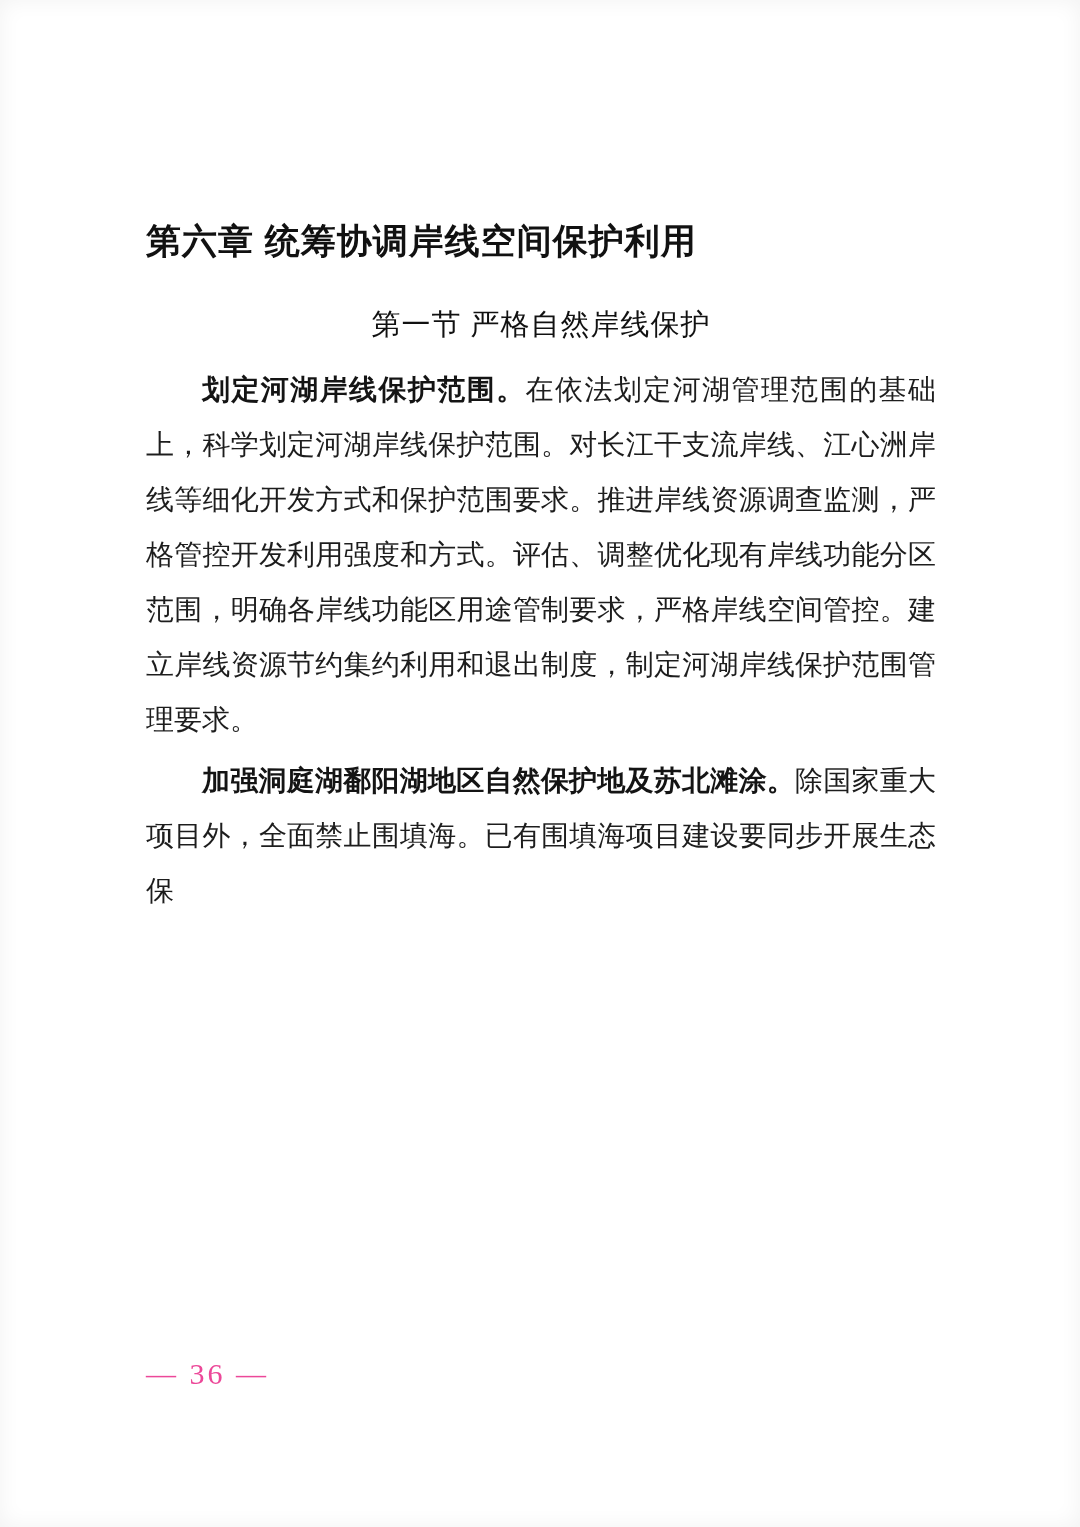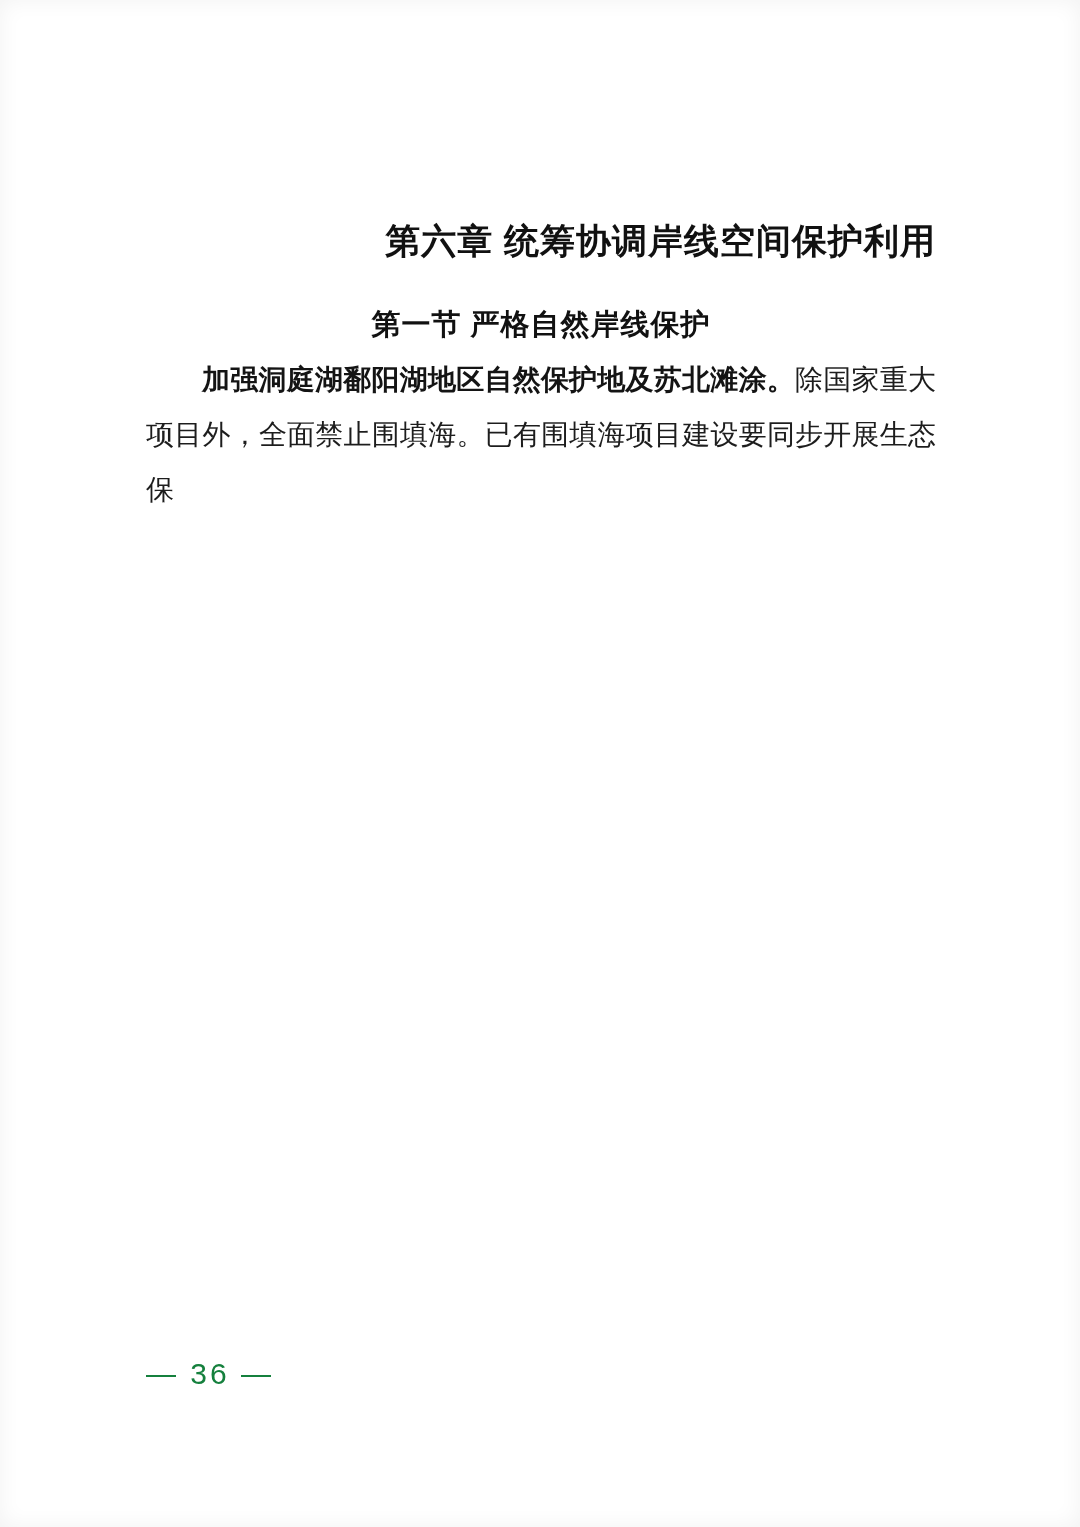--- a/index.html
+++ b/index.html
@@ -15,41 +15,41 @@
     background: #ffffff;
     box-sizing: border-box;
     padding: 218px 144px 0 146px;
     font-family: "Liberation Serif", "DejaVu Serif", serif;
     color: #1d1d1d;
     overflow: hidden;
     box-shadow: inset 0 0 22px rgba(0,0,0,0.055);
   }
   .chapter-title {
     margin: 0 0 38px 0;
-    text-align: right;
+    text-align: left;
     font-family: "Liberation Sans", "DejaVu Sans", sans-serif;
     font-weight: bold;
     font-size: 35px;
     line-height: 46px;
     letter-spacing: 1px;
     color: #111111;
   }
   .body-para {
     margin: 0;
     font-size: 28px;
     line-height: 55px;
     text-align: justify;
     text-indent: 2em;
     color: #1d1d1d;
   }
   .section-title {
     margin: 18px 0 0 0;
     text-align: center;
     font-family: "Liberation Sans", "DejaVu Sans", sans-serif;
-    font-weight: bold;
+    font-weight: normal;
     font-size: 29px;
     line-height: 44px;
     letter-spacing: 1px;
     color: #111111;
   }
   .after-heading {
     margin-top: 16px;
   }
   .para-last {
     margin-top: 6px;
@@ -58,33 +58,34 @@
     font-weight: bold;
     color: #141414;
   }
   .page-number {
     position: absolute;
     left: 146px;
     top: 1356px;
     font-size: 30px;
     line-height: 36px;
     letter-spacing: 3px;
-    color: #15803d;
-    font-family: Liberation Sans, sans-serif;
+    color: #ec4899;
+    font-family: Liberation Serif, serif;
   }
 </style>
 </head>
 <body>
 
 <div class="page">
 
   <h1 class="chapter-title">第六章 统筹协调岸线空间保护利用</h1>
 
 
   <h2 class="section-title">第一节 严格自然岸线保护</h2>
 
+  <p class="body-para after-heading"><b class="lead">划定河湖岸线保护范围。</b><span>在依法划定河湖管理范围的基础上，科学划定河湖岸线保护范围。对长江干支流岸线、江心洲岸线等细化开发方式和保护范围要求。推进岸线资源调查监测，严格管控开发利用强度和方式。评估、调整优化现有岸线功能分区范围，明确各岸线功能区用途管制要求，严格岸线空间管控。建立岸线资源节约集约利用和退出制度，制定河湖岸线保护范围管理要求。</span></p>
 
 
   <p class="body-para para-last"><b class="lead">加强洞庭湖鄱阳湖地区自然保护地及苏北滩涂。</b><span>除国家重大项目外，全面禁止围填海。已有围填海项目建设要同步开展生态保</span></p>
 
   <div class="page-number">— 36 —</div>
 
 </div>
 
 </body></html>

